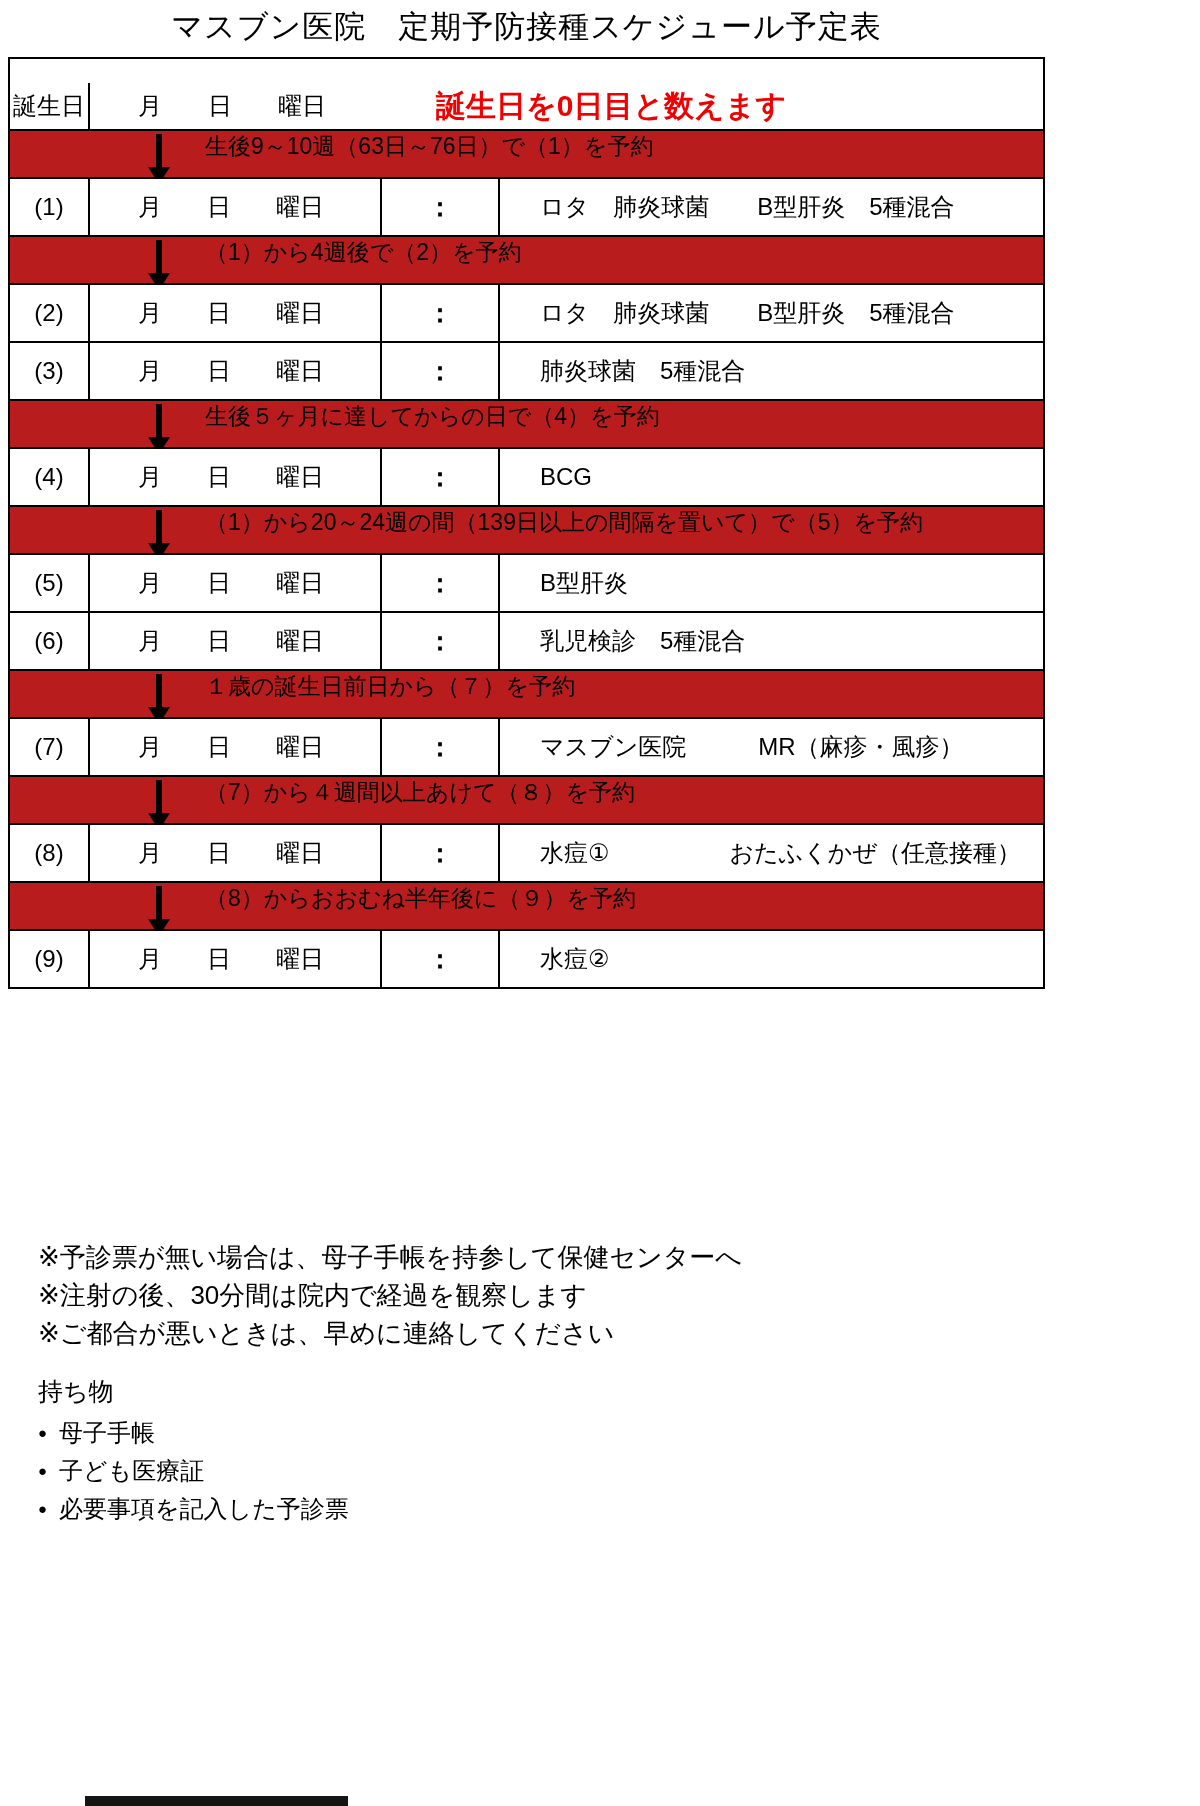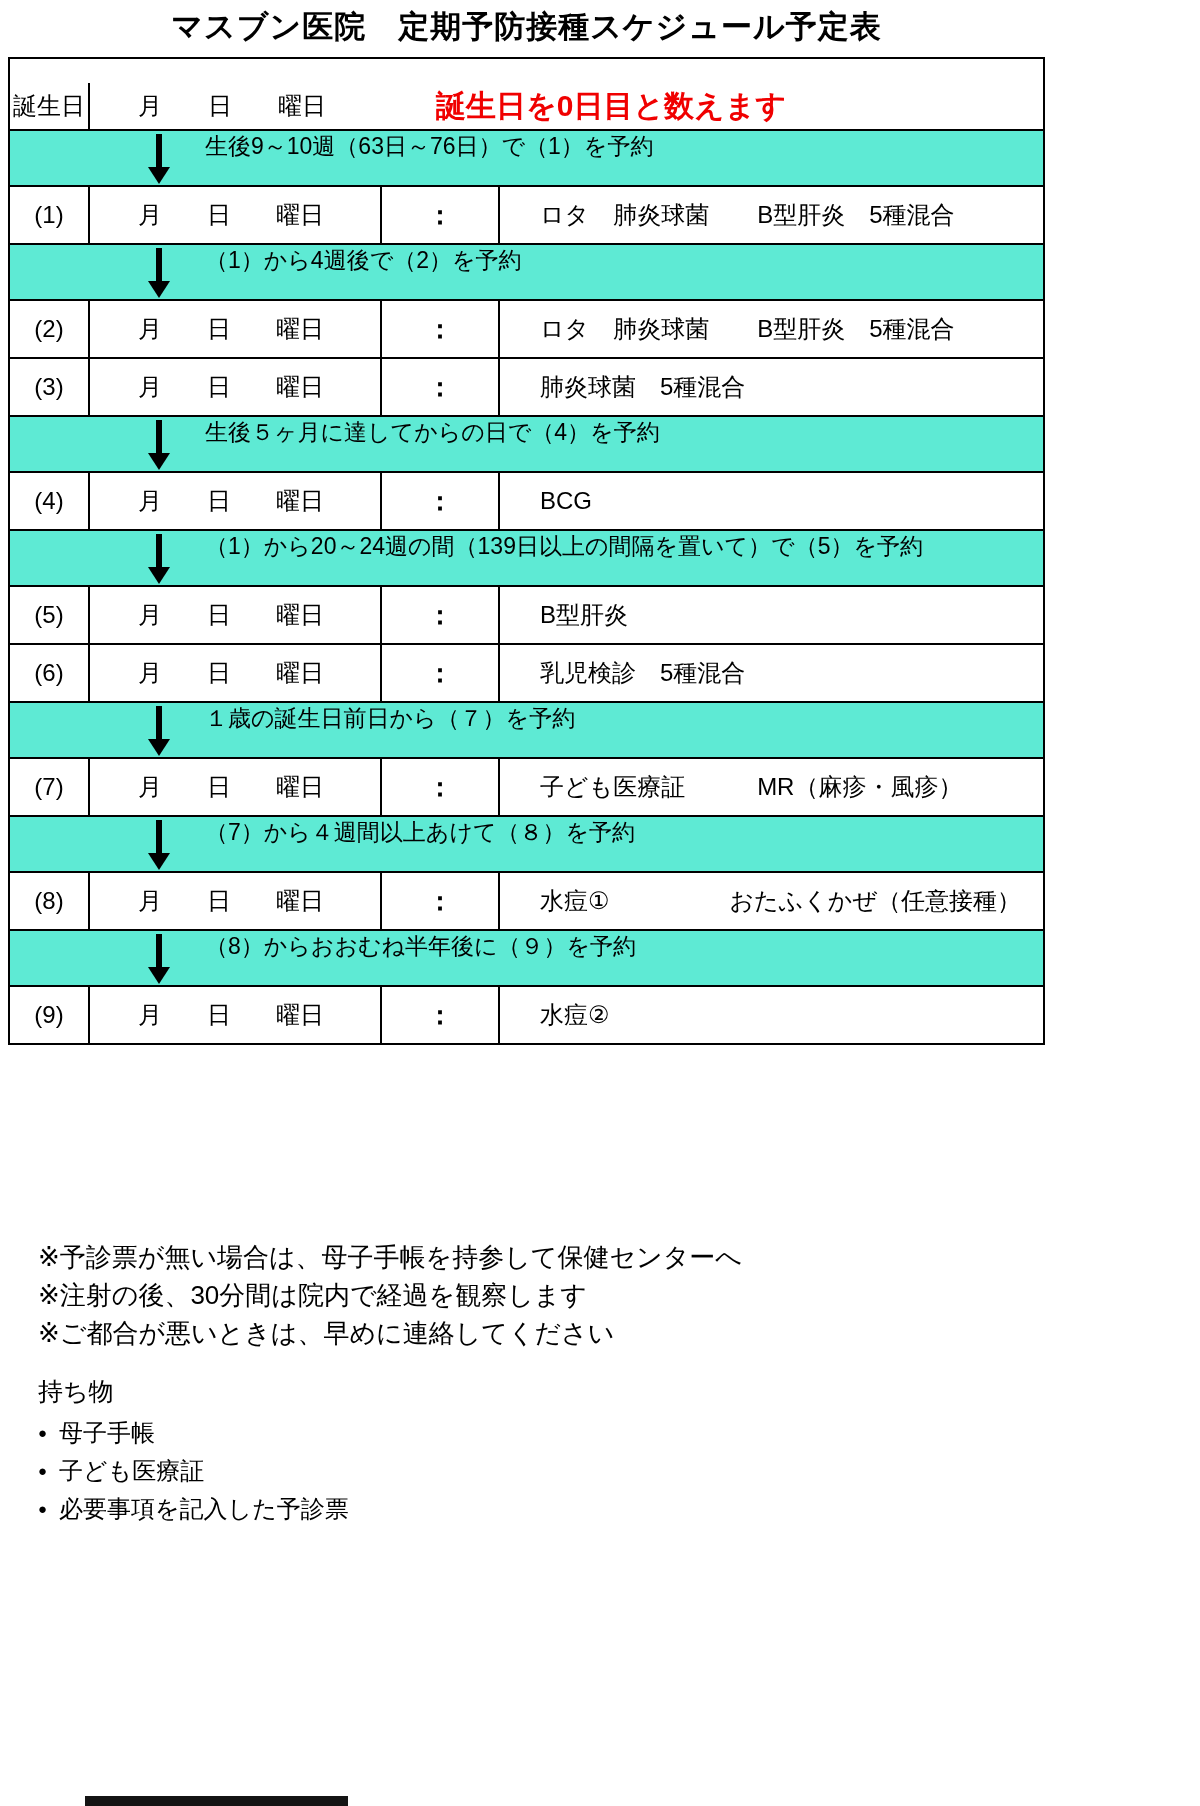--- a/index.html
+++ b/index.html
@@ -5,31 +5,31 @@
   * { box-sizing: border-box; margin: 0; padding: 0; }
   html, body { background: #ffffff; }
   body {
     width: 1200px; height: 1806px;
     position: relative; overflow: hidden;
     font-family: "Liberation Sans", "DejaVu Sans", sans-serif;
     color: #000;
   }
   .doc-title {
     position: absolute; left: 8px; top: 6px; width: 1037px;
-    text-align: center; font-size: 31px; font-weight: bold;
+    text-align: center; font-size: 31px; font-weight: normal;
     letter-spacing: 1px;
   }
   .schedule-table {
     position: absolute; left: 8px; top: 57px; width: 1037px;
     border: 2px solid #000;
   }
   .row { display: flex; align-items: stretch; position: relative; border-top: 2px solid #000; }
   .header-row { border-top: none; height: 46px; margin-top: 24px; }
   .entry-row { height: 58px; background: #ffffff; }
-  .green-row { height: 56px; background: #5eead4; }
+  .green-row { height: 48px; background: #b91c1c; }
   .cell { display: flex; align-items: center; }
   .label-cell {
     width: 80px; border-right: 2px solid #000;
     justify-content: center; font-size: 24px;
   }
   .date-cell {
     width: 292px; justify-content: space-between;
     padding: 0 56px 0 48px; font-size: 24px;
   }
   .entry-row .date-cell { border-right: 2px solid #000; }
@@ -172,21 +172,21 @@
     </div>
 
     <div class="row entry-row">
       <div class="cell label-cell">(7)</div>
       <div class="cell date-cell">
         <span>月</span>
         <span>日</span>
         <span>曜日</span>
       </div>
       <div class="cell colon-cell">：</div>
-      <div class="cell vaccine-cell">子ども医療証　　　MR（麻疹・風疹）</div>
+      <div class="cell vaccine-cell">マスブン医院　　　MR（麻疹・風疹）</div>
     </div>
 
     <div class="row green-row">
       <span class="arrow"></span>
       <span class="instr-text">（7）から４週間以上あけて（８）を予約</span>
     </div>
 
     <div class="row entry-row">
       <div class="cell label-cell">(8)</div>
       <div class="cell date-cell">

